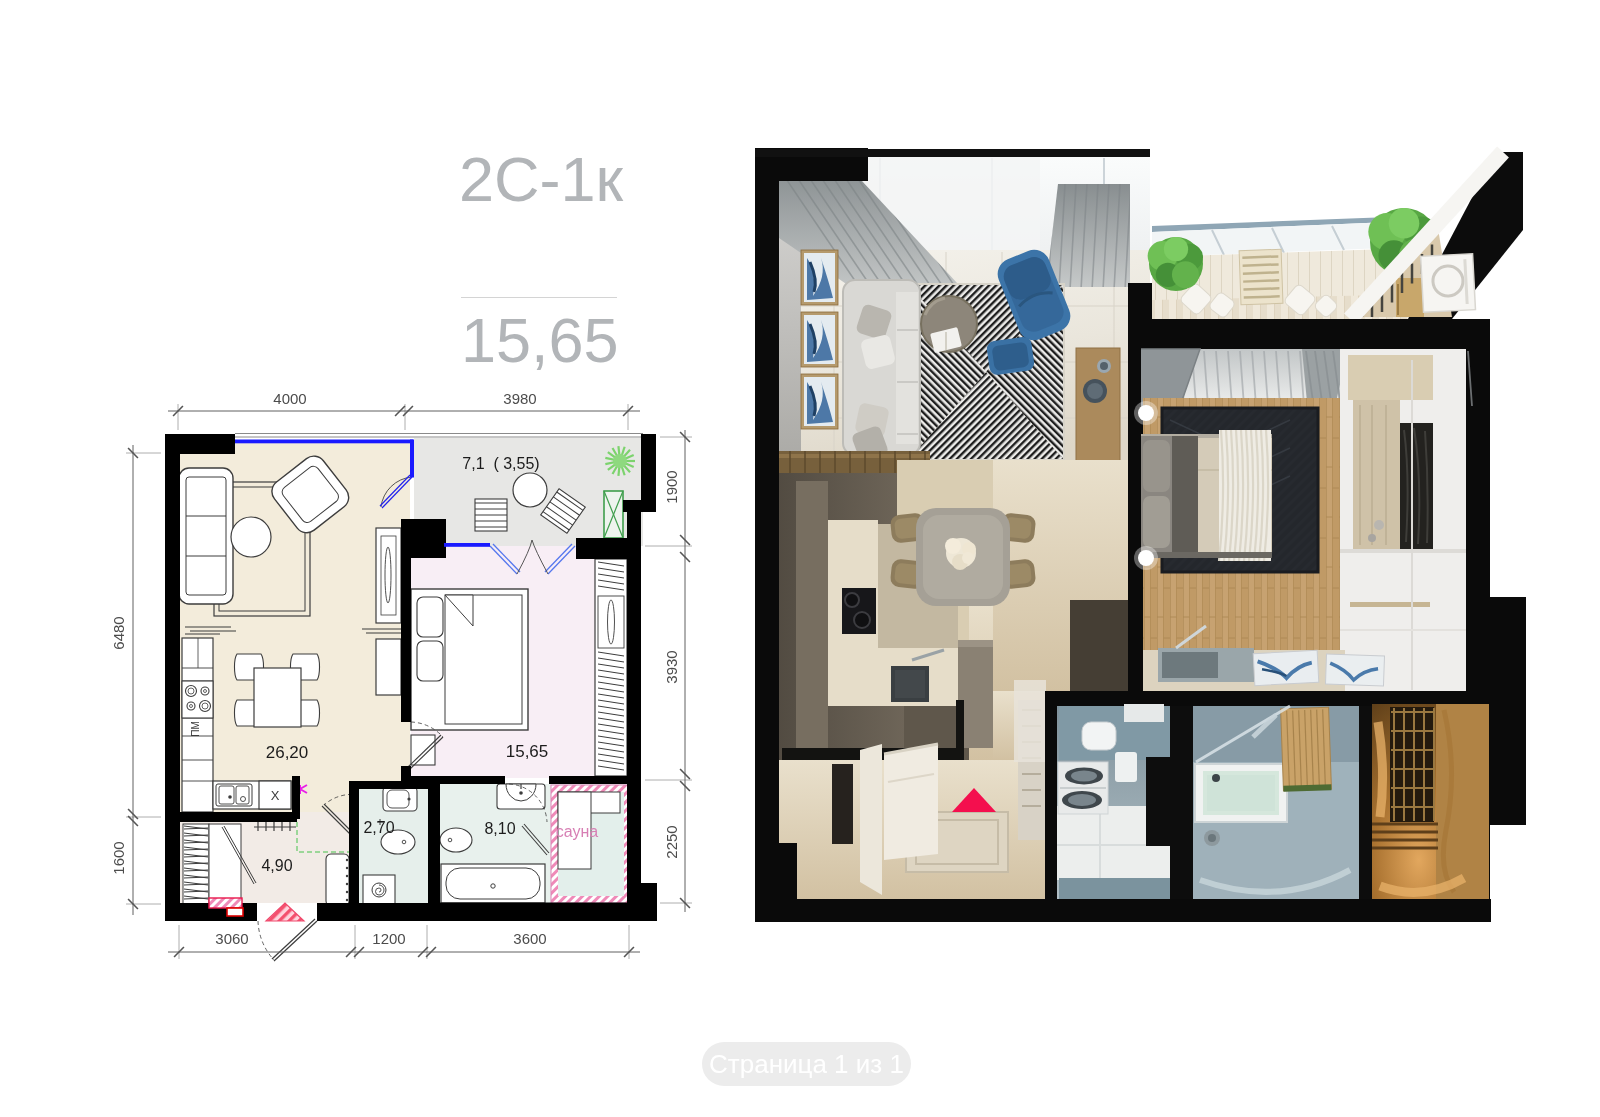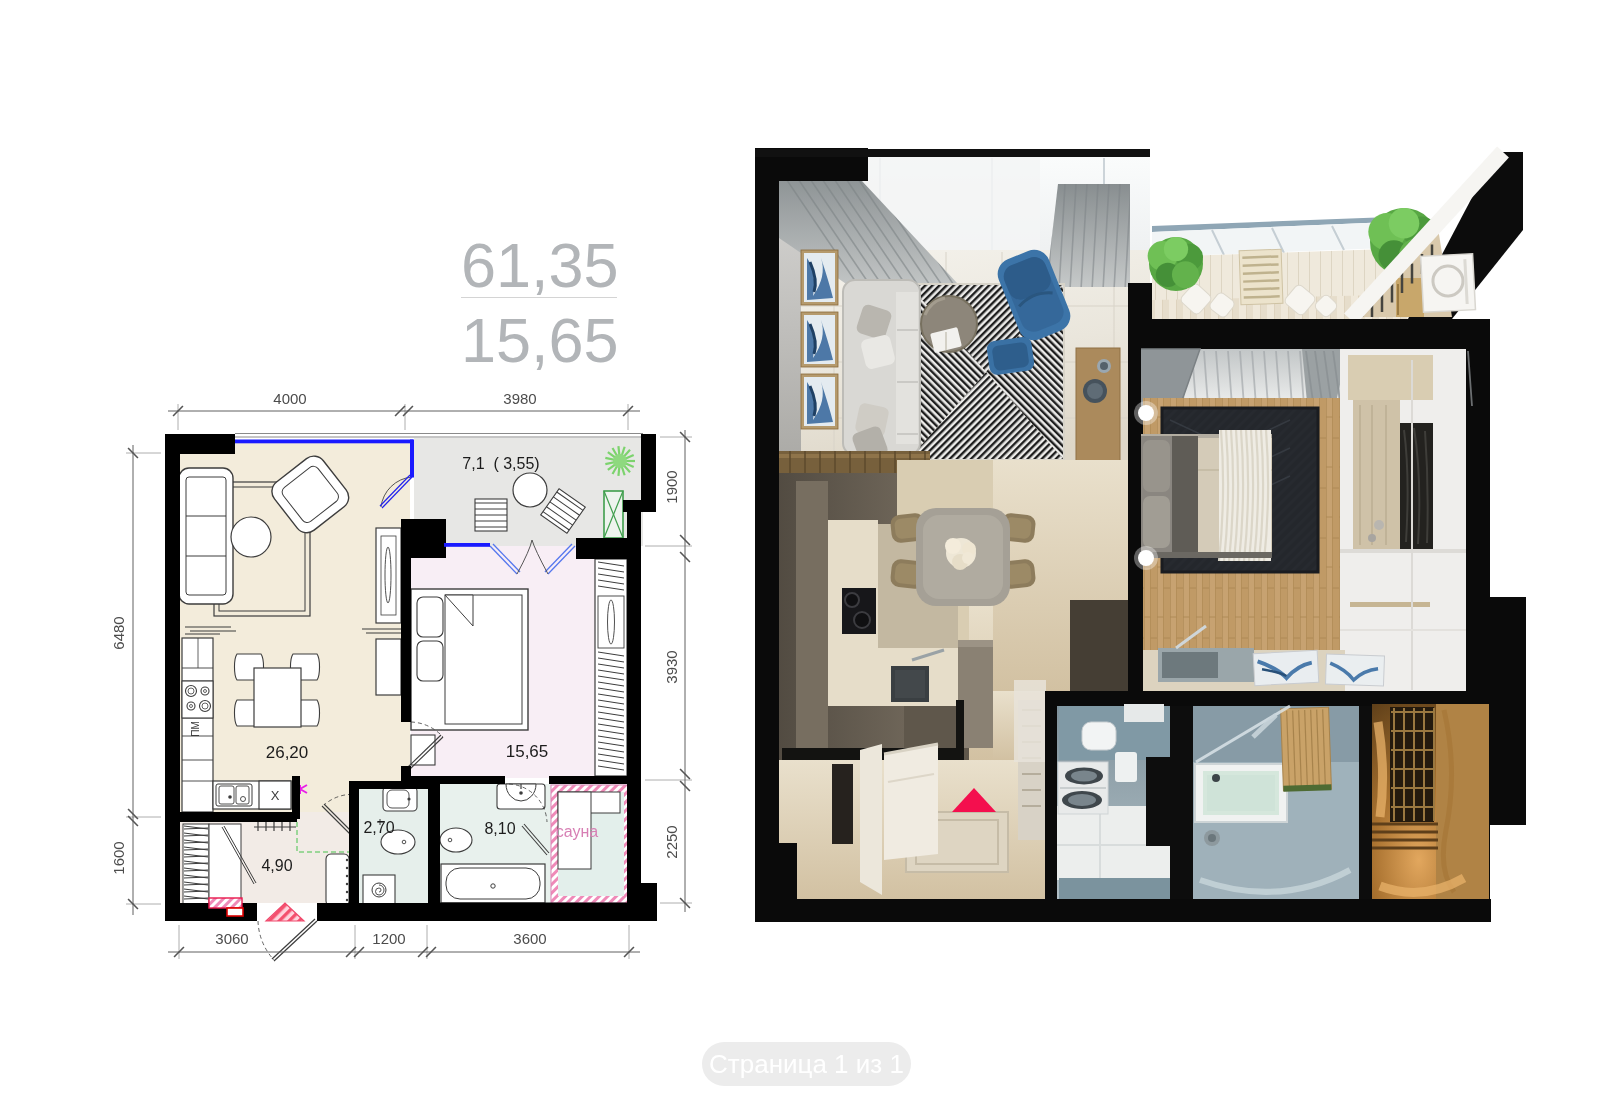--- a/index.html
+++ b/index.html
@@ -676,16 +676,16 @@
         <line x1="1372" y1="824" x2="1438" y2="824" stroke="#5e3f1a" stroke-width="3"></line>
         <line x1="1372" y1="832" x2="1438" y2="832" stroke="#5e3f1a" stroke-width="3"></line>
         <line x1="1372" y1="840" x2="1438" y2="840" stroke="#5e3f1a" stroke-width="3"></line>
         <line x1="1372" y1="848" x2="1438" y2="848" stroke="#5e3f1a" stroke-width="3"></line>
         <path d="M1378,722 q8,50 2,95" stroke="#e8b269" stroke-width="9" fill="none" opacity="0.75"></path>
         <path d="M1380,886 q42,16 84,-8" stroke="#e8b269" stroke-width="9" fill="none" opacity="0.75"></path>
         <rect x="755" y="899" width="736" height="23" fill="#0a0a0a"></rect>
         <rect x="755" y="843" width="42" height="60" fill="#0a0a0a"></rect>
       </g>
 </svg>
-<div class="title" style="left:461px;top:229px;">61,35</div>
+<div class="title" style="left:459px;top:143px;">2С-1к</div>
 <div style="position:absolute;left:461px;top:297px;width:156px;height:1px;background:#d4d4d4;"></div>
 <div class="title" style="left:461px;top:304px;">15,65</div>
 <div class="pill">Страница 1 из 1</div>
 </div>
 </body></html>

